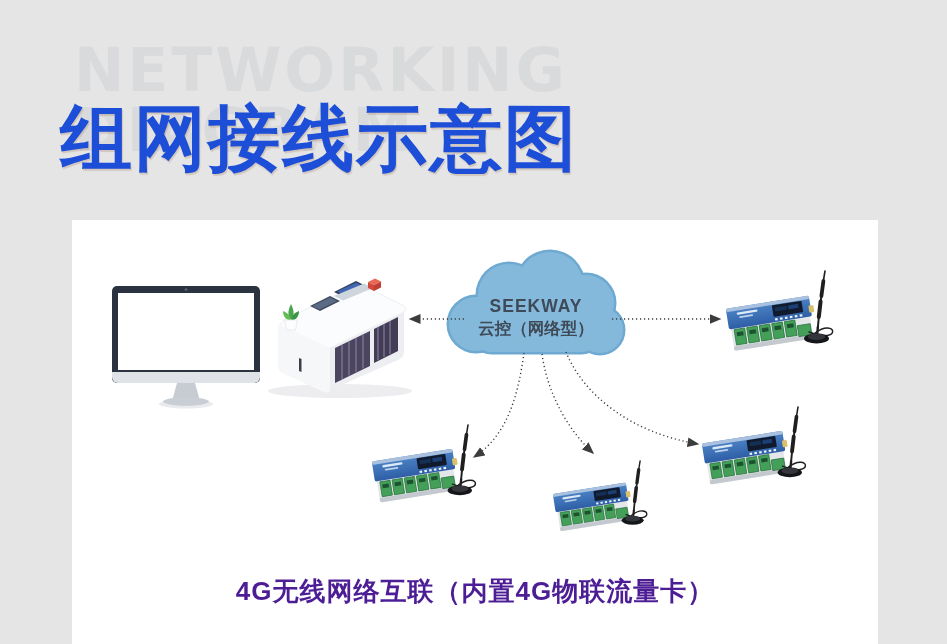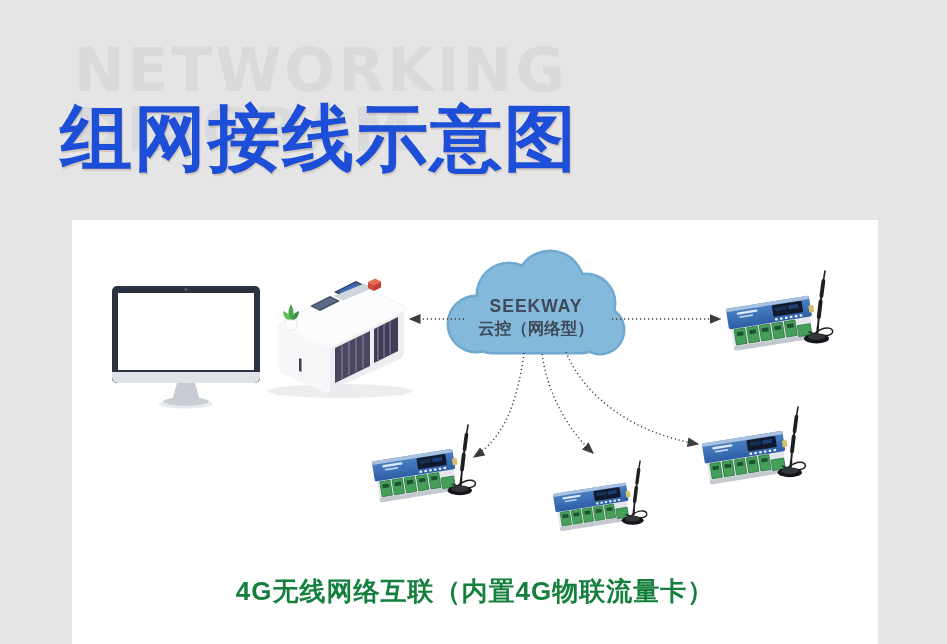--- a/index.html
+++ b/index.html
@@ -22,21 +22,21 @@
     letter-spacing:2px;white-space:nowrap;
     text-shadow:1px 2px 1px rgba(120,60,0,0.18);
   }
   
   .panel{
     position:absolute;left:72px;top:220px;width:806px;height:518px;
     background:#ffffff;z-index:3;
   }
   .caption{
     position:absolute;left:0;right:0;top:354px;text-align:center;
-    font-size:26px;font-weight:bold;color:#15803d;letter-spacing:1px;
+    font-size:26px;font-weight:bold;color:#4c1d95;letter-spacing:1px;
   }
   svg{display:block;}
   .cloud-text{
     font-family:"Liberation Sans","DejaVu Sans",sans-serif;
     fill:#3e4a57;font-weight:600;
   }
 </style>
 </head>
 <body>
 

